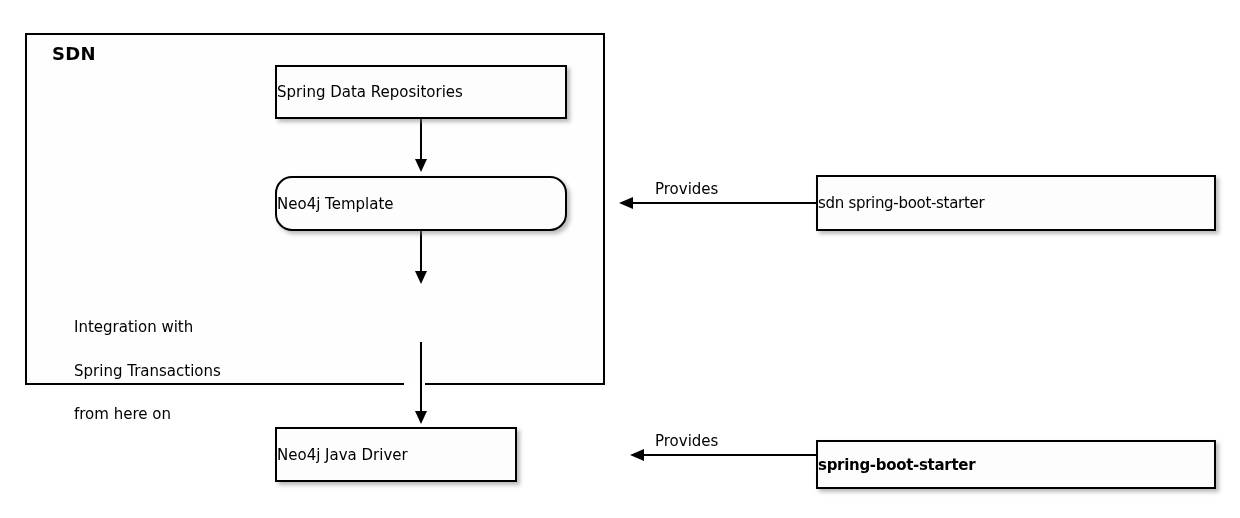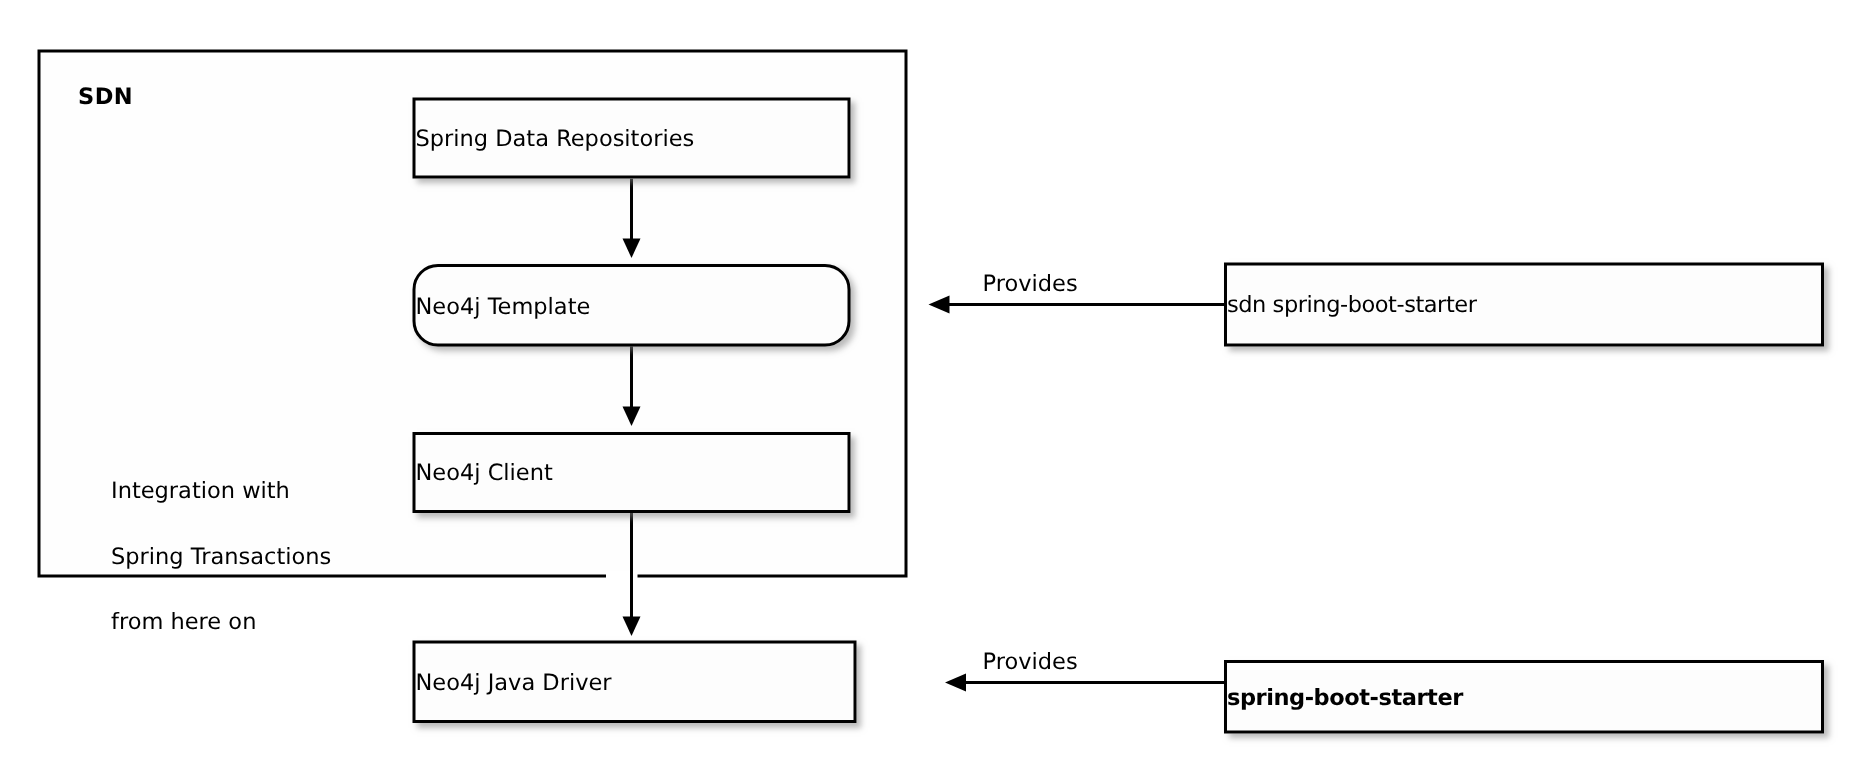--- a/index.html
+++ b/index.html
@@ -18,41 +18,41 @@
   
   .group-box {
     position: absolute;
     left: 25px; top: 33px;
     width: 580px; height: 352px;
     border: 2px solid #000000;
     background: #fefefe;
   }
   .group-label {
     position: absolute;
-    left: 52px; top: 55px;
-    font-size: 15px;
+    left: 52px; top: 43px;
+    font-size: 18px;
     font-weight: bold;
     letter-spacing: 0.3px;
   }
   
   .node {
     position: absolute;
     background: #fdfdfd;
     border: 2px solid #000000;
     box-shadow: 3px 3px 4px rgba(130,130,130,0.55);
     display: flex;
     align-items: center;
     justify-content: flex-start;
     font-size: 15px;
     text-align: center;
   }
   #node-repos   { left: 275px; top: 65px;  width: 292px; height: 54px; }
   #node-template{ left: 275px; top: 176px; width: 292px; height: 55px; border-radius: 17px; }
   #node-client  { left: 275px; top: 288px; width: 292px; height: 54px; }
-  #node-driver  { left: 275px; top: 427px; width: 296px; height: 55px; }
+  #node-driver  { left: 275px; top: 427px; width: 242px; height: 55px; }
   #node-sdn-starter    { left: 816px; top: 175px; width: 400px; height: 56px; letter-spacing: -0.3px; }
   #node-spring-starter { left: 816px; top: 440px; width: 400px; height: 49px; letter-spacing: -0.3px; font-weight: bold; }
 
   
   .note-text {
     position: absolute;
     left: 50px; top: 291px;
     font-size: 15px;
     line-height: 14.5px;
     white-space: pre;
@@ -124,23 +124,20 @@
   <div class="head-down" style="left:415px; top:411px;"></div>
 
   <div class="node" id="node-repos">
     <span>Spring Data Repositories</span>
   </div>
 
   <div class="node" id="node-template">
     <span>Neo4j Template</span>
   </div>
 
-  <div class="node" id="node-client">
-    <span>Neo4j Client</span>
-  </div>
 
   <div class="node" id="node-driver">
     <span>Neo4j Java Driver</span>
   </div>
 
   <div class="node" id="node-sdn-starter">
     <span>sdn spring-boot-starter</span>
   </div>
 
   <div class="node" id="node-spring-starter">

